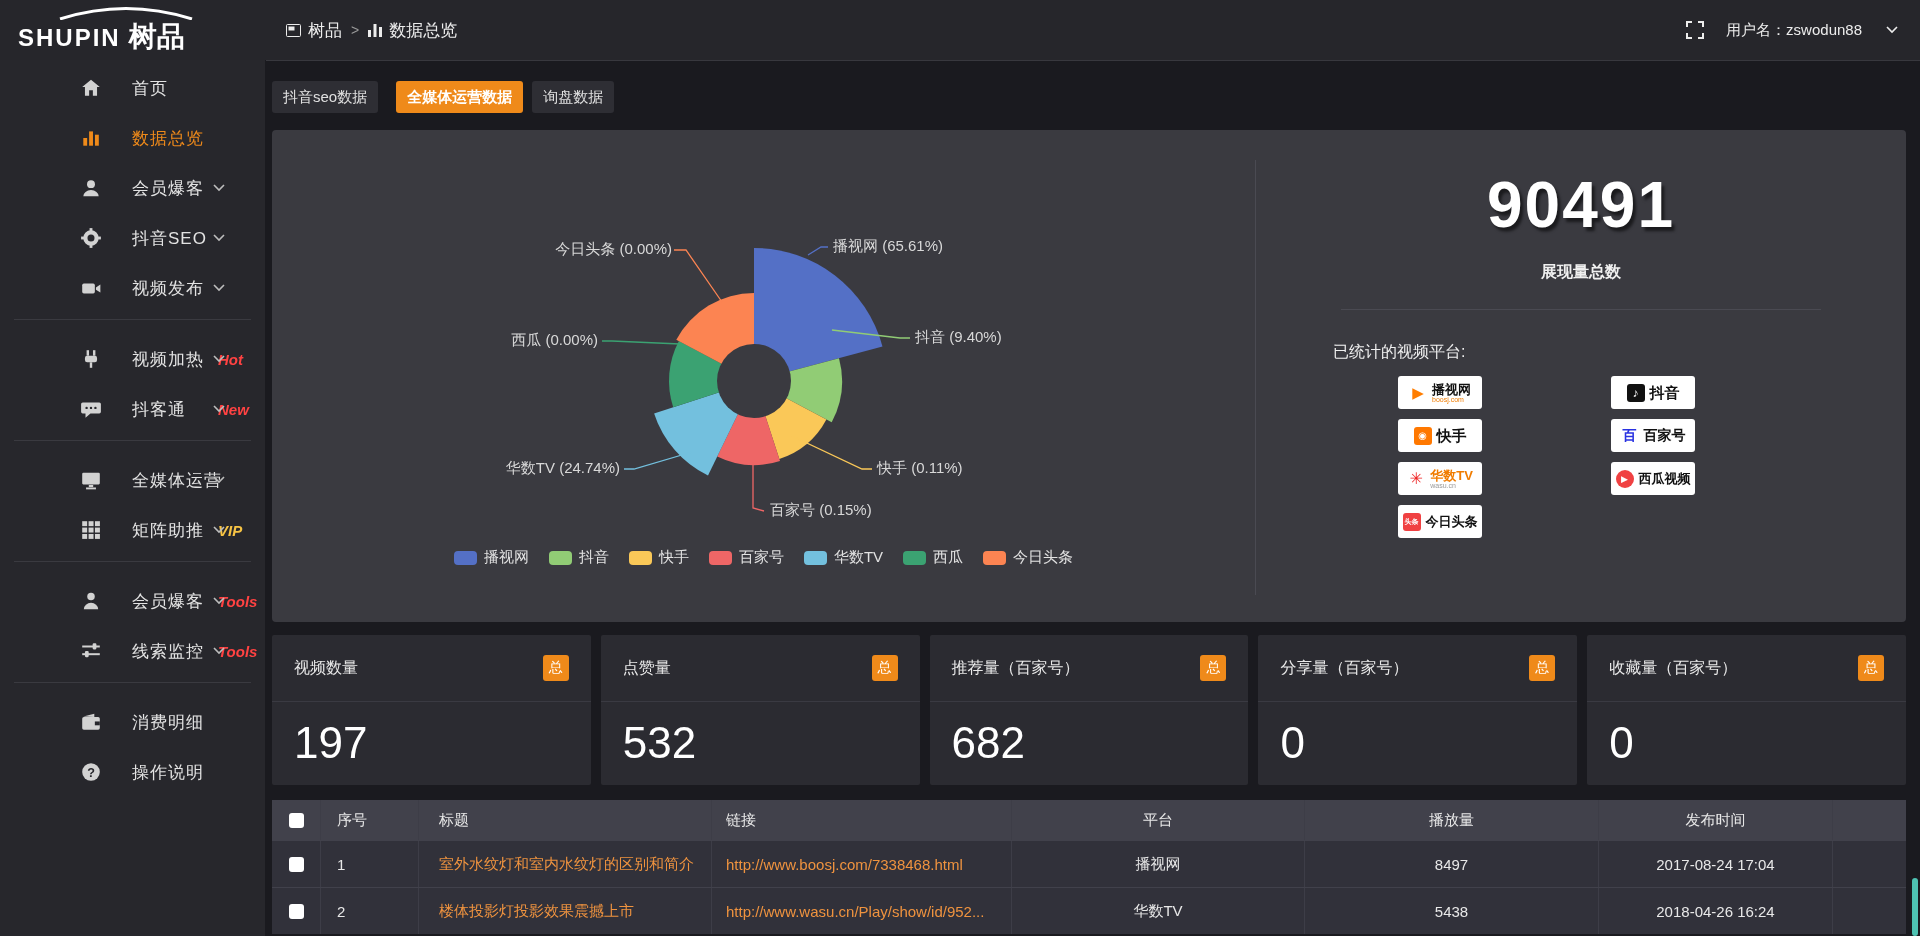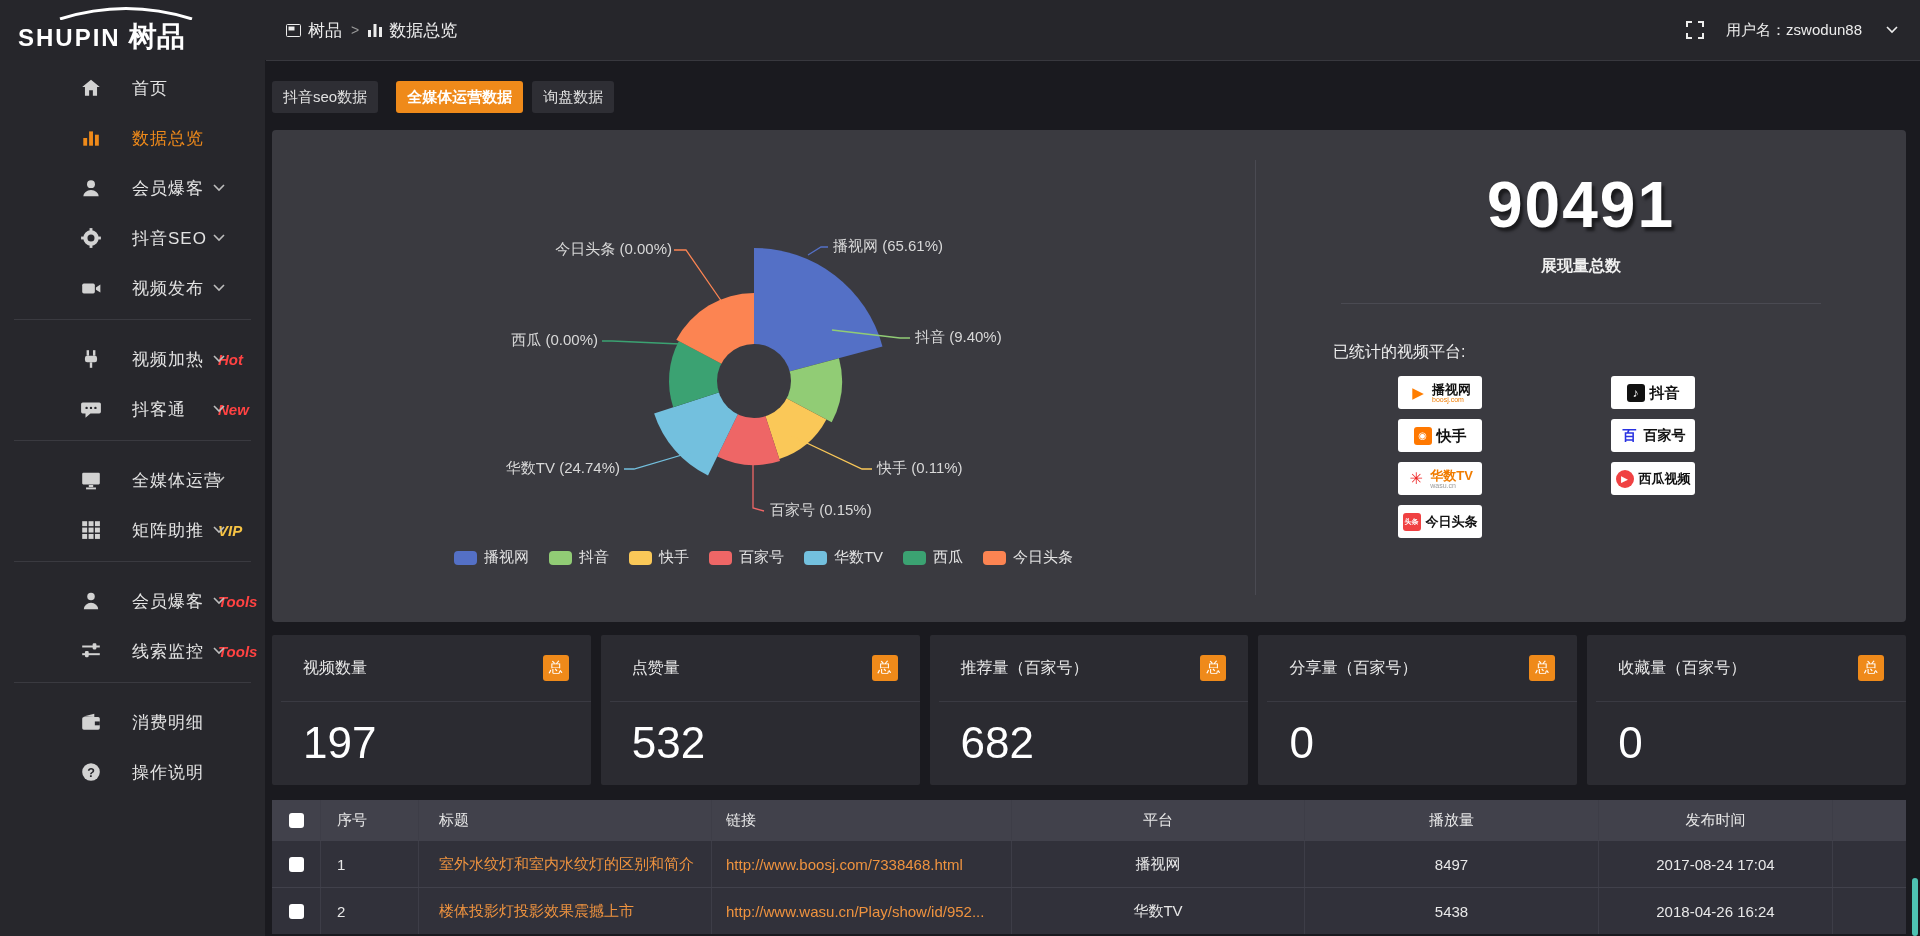--- a/index.html
+++ b/index.html
@@ -47,21 +47,21 @@
   .panel-divider { position:absolute; left:983px; top:30px; width:1px; height:435px; background:#4a4a52; }
   .pie-svg { position:absolute; left:0; top:0; }
   .pie-svg text { font:15px "Liberation Sans","DejaVu Sans",sans-serif; fill:#d8d8d8; }
   .legend { position:absolute; left:0; top:418px; width:983px; display:flex; justify-content:center; align-items:center; gap:20px; }
   .legend-item { display:flex; align-items:center; gap:7px; color:#e2e2e2; font-size:15px; cursor:pointer; }
   .legend-swatch { width:23px; height:14px; border-radius:4px; }
 
   .panel-right { position:absolute; left:984px; top:0; width:650px; height:492px; }
   .big-number { margin-top:38px; text-align:center; font-size:64px; font-weight:800; color:#fff;
     text-shadow:3px 4px 3px rgba(0,0,0,.55); letter-spacing:2px; }
-  .big-label { margin-top:14px; text-align:center; font-size:16px; font-weight:bold; color:#f0f0f0; }
+  .big-label { margin-top:20px; text-align:center; font-size:16px; font-weight:bold; color:#f0f0f0; }
   .right-hr { width:480px; height:1px; background:#4a4a52; margin:26px auto 0 auto; }
   .platforms-title { position:absolute; left:77px; top:212px; font-size:16px; color:#f0f0f0; }
   .badge-grid { position:absolute; left:142px; top:246px; width:460px; }
   .badge-col { position:absolute; top:0; display:flex; flex-direction:column; gap:10px; }
   .badge-col.c1 { left:0; }
   .badge-col.c2 { left:213px; }
   .pf-badge { width:84px; height:33px; background:#fff; border-radius:3px; display:flex; align-items:center;
     justify-content:center; gap:5px; cursor:pointer; }
   .pf-name { font-size:13px; font-weight:bold; color:#111; line-height:13px; }
   .pf-sub { font-size:7px; line-height:7px; }
@@ -71,21 +71,21 @@
   .lg-boosj { background:#fff; color:#ff7d00; font-size:15px; font-weight:800; }
   .lg-douyin { background:#111; color:#fff; font-size:12px; }
   .lg-kuaishou { background:#ff7800; color:#fff; font-size:10px; font-weight:bold; }
   .lg-baijia { background:#fff; color:#2932e1; font-size:14px; font-weight:800; }
   .lg-wasu { background:#fff; color:#e22; font-size:16px; font-weight:800; }
   .lg-xigua { background:#f04142; border-radius:50%; color:#fff; font-size:9px; }
   .lg-toutiao { background:#f04142; color:#fff; font-size:7px; font-weight:bold; line-height:7px; text-align:center; }
 
   
   .cards { position:absolute; left:7px; top:575px; width:1634px; height:150px; display:flex; gap:10px; }
-  .card { flex:1; background:#2b2b31; border-radius:2px; position:relative;padding-left:9px; }
+  .card { flex:1; background:#2b2b31; border-radius:2px; position:relative; }
   .card-head { height:67px; border-bottom:1px solid #3a3a42; display:flex; align-items:center; padding:0 22px; }
   .card-label { font-size:16px; color:#e9e9e9; }
   .card-badge { position:absolute; right:22px; top:20px; width:26px; height:26px; background:#ef8a1a; color:#fff;
     border-radius:3px; font-size:14px; display:flex; align-items:center; justify-content:center; cursor:pointer; }
   .card-value { padding:16px 0 0 22px; font-size:44px; color:#fff; }
 
   
   .dtable { position:absolute; left:7px; top:740px; width:1634px; }
   .trow { display:flex; width:100%; }
   .trow.head { height:40px; background:#41414b; }

